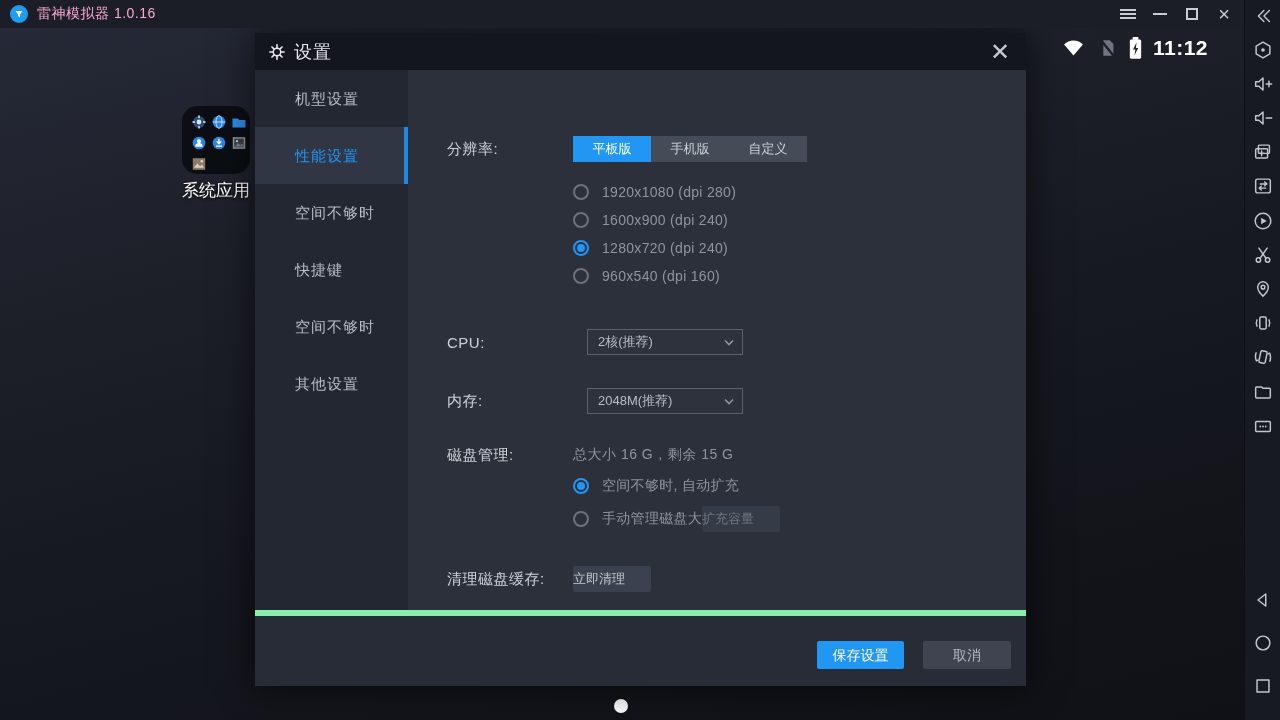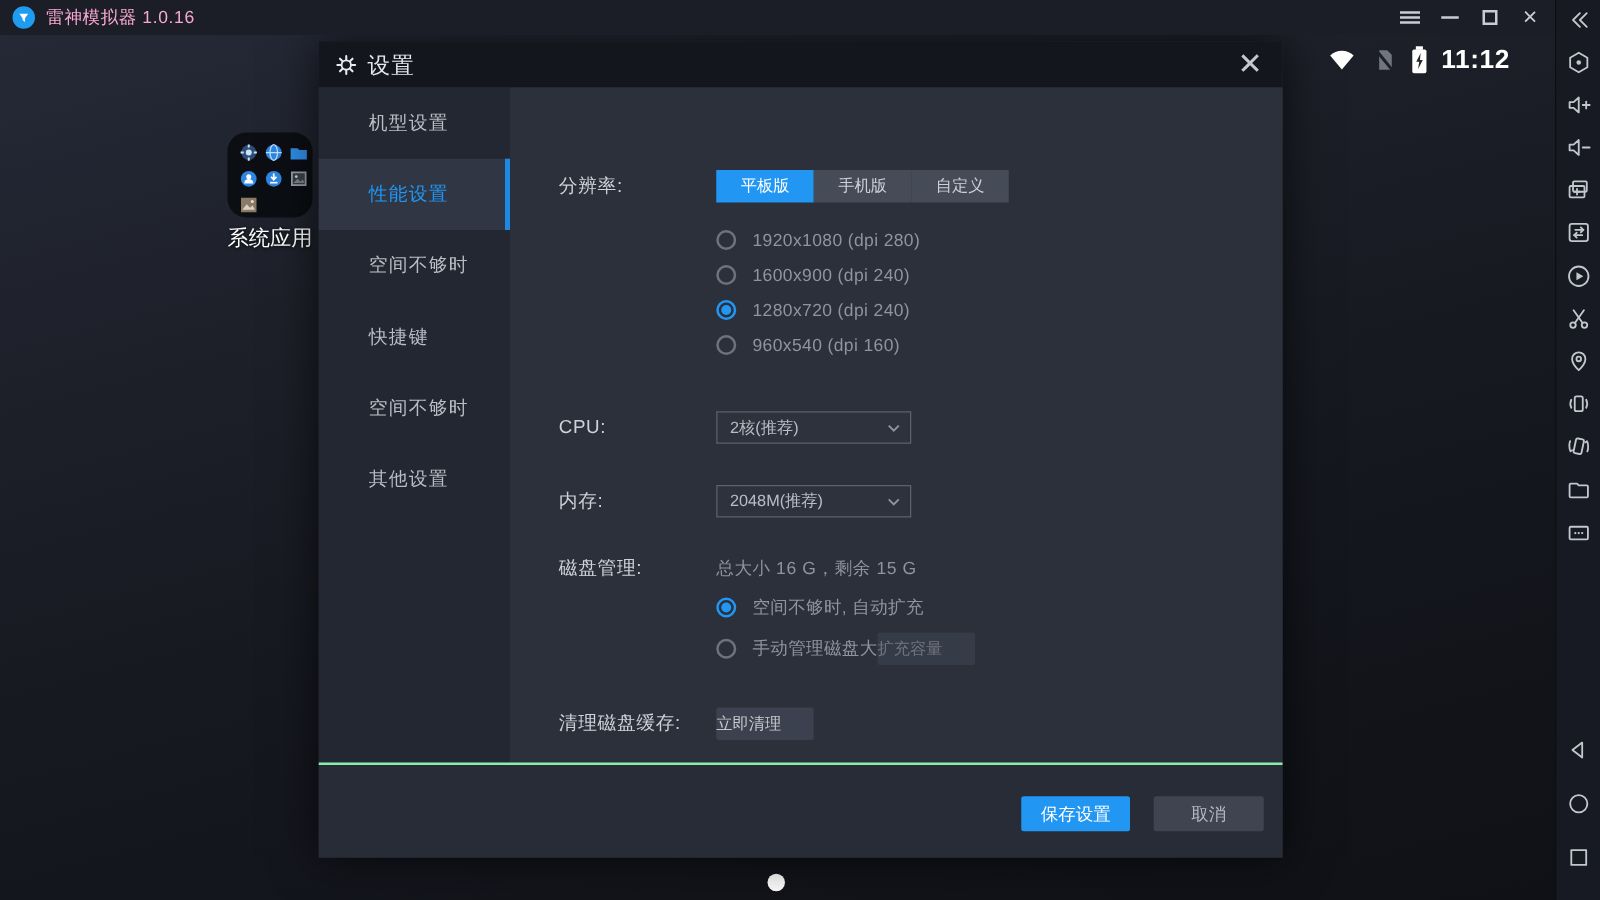--- a/index.html
+++ b/index.html
@@ -68,30 +68,30 @@
   .tab.active { background:#2196f3; color:#ffffff; }
 
   .radio-row { position:absolute; display:flex; align-items:center; transform:translateY(-50%); cursor:pointer; }
   .radio { width:16px; height:16px; border-radius:50%; border:2px solid #6d737e; margin-right:13px; flex:0 0 auto;
            display:flex; align-items:center; justify-content:center; background:transparent; }
   .radio.checked { border-color:#2196f3; }
   .radio.checked::after { content:""; width:8px; height:8px; border-radius:50%; background:#2196f3; }
   .radio-label { color:#8f949e; font-size:14px; letter-spacing:.3px; }
 
   .select { position:absolute; width:156px; height:26px; border:1px solid #5a6170; background:#2d323d;
-            color:#b9bdc5; font-size:13px; line-height:24px; padding-left:10px; cursor:pointer; }
+            color:#b9bdc5; font-size:13px; line-height:24px; padding-left:10px; cursor:pointer;margin-left:14px; }
   .select svg { position:absolute; right:8px; top:9px; stroke:#8f949e; fill:none; stroke-width:1.6; }
 
   .btn { position:absolute; height:26px; line-height:26px; text-align:left; font-size:13px;
          border-radius:2px; cursor:pointer; }
   .btn-gray { background:#3b414e; color:#c3c7ce; }
   .btn-disabled { background:#353b47; color:#70767f; cursor:default; }
 
   .dlg-footer { position:absolute; left:0; top:577px; width:100%; height:76px; background:#282c37;
-                border-top:2px solid #86efac; }
+                border-top:6px solid #86efac; }
   .btn-save { position:absolute; left:562px; top:25px; width:87px; height:28px; line-height:28px;
               background:#2196f3; color:#ffffff; font-size:14px; text-align:center; border-radius:2px; cursor:pointer; }
   .btn-cancel { position:absolute; left:668px; top:25px; width:88px; height:28px; line-height:28px;
                 background:#3f4450; color:#b3b8c0; font-size:14px; text-align:center; border-radius:2px; cursor:pointer; }
 </style>
 </head>
 <body>
 
 <div class="screen">
 

